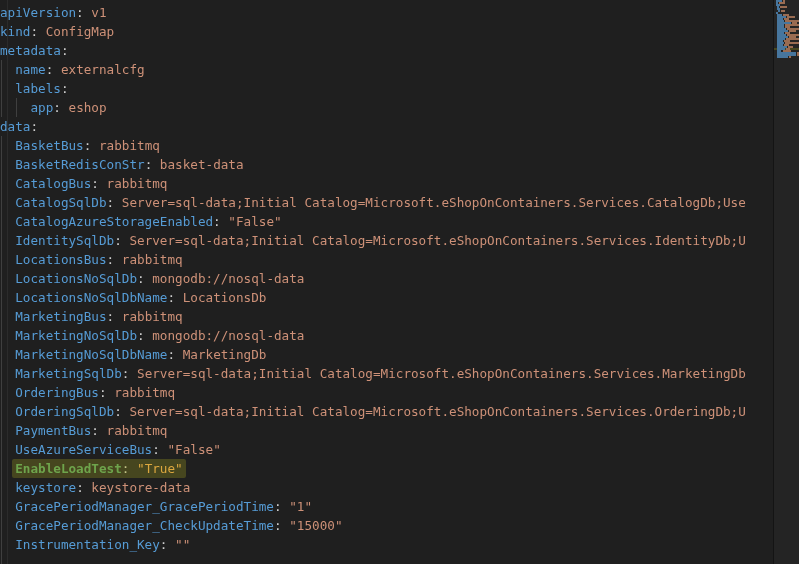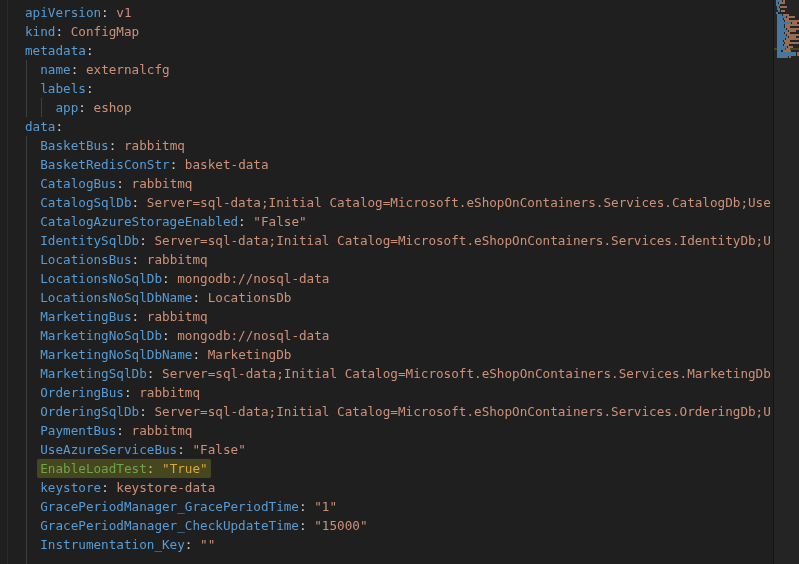--- a/index.html
+++ b/index.html
@@ -1,27 +1,27 @@
 <!DOCTYPE html>
 <html style="--c-key: #569cd6; --c-val: #ce9178; --c-punct: #cfcfcf; --c-guide: #3f3f3f; --hl-bg: #46461f; --hl-key: #6ea44c; --hl-punct: #c3c388; --hl-val: #dca73f; --mm-bg: #242424;"><head>
 <meta charset="utf-8">
 <style>
   html,body{margin:0;padding:0;background:#1f1f1f;width:799px;height:564px;overflow:hidden;}
   .editor{position:absolute;left:0;top:0;width:799px;height:564px;
           font-family:"DejaVu Sans Mono", monospace;font-size:12.65px;line-height:19px;}
   .gutter-edge{position:absolute;left:7px;top:0;bottom:0;width:1px;background:#2b2b2b;}
   .code{position:absolute;left:0;top:3px;right:26px;bottom:0;overflow:hidden;
-        padding-left:25px;white-space:pre;}
+        white-space:pre;}
   .line{height:19px;position:relative;white-space:pre;color:#d4d4d4;}
   .guide{position:absolute;top:0;bottom:0;width:1px;background:var(--c-guide);}
   .tok-key{color:var(--c-key);}
   .tok-punct{color:var(--c-punct);}
   .tok-val{color:var(--c-val);}
   .hl{background:var(--hl-bg);padding:2px 3px;margin:0 -3px;border-radius:2px;}
-  .hl .tok-key{color:var(--hl-key);}
+  .hl .tok-key{color:var(--hl-key);font-weight:bold;}
   .hl .tok-punct{color:var(--hl-punct);}
   .hl .tok-val{color:var(--hl-val);}
   .minimap{position:absolute;right:0;top:0;bottom:0;width:25px;background:var(--mm-bg);
            border-left:1px solid #141414;overflow:hidden;}
   .mm-row{height:2px;position:relative;overflow:hidden;}
   .mm-row.hl-row{background:var(--hl-bg);}
   .mm-bar{position:absolute;top:0.3px;height:1.4px;}
 </style>
 </head>
 <body style="background: rgb(31, 31, 31);">

